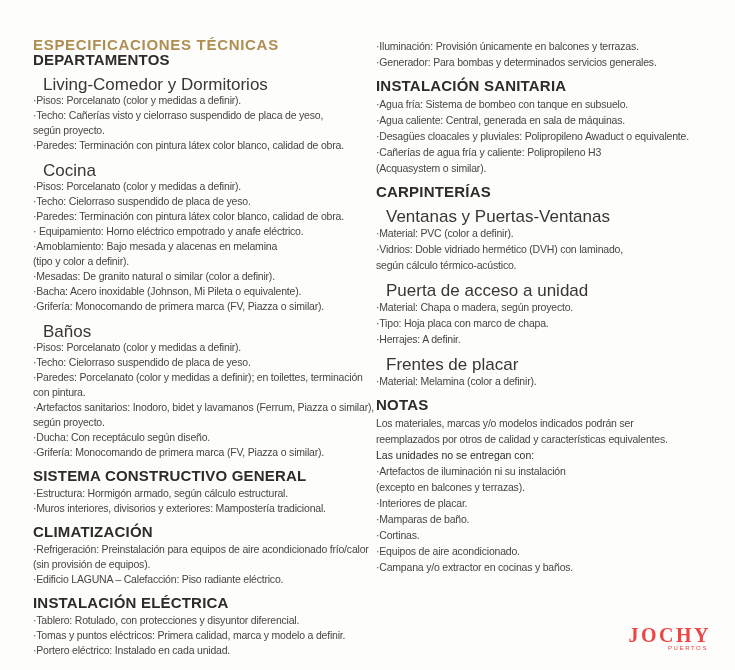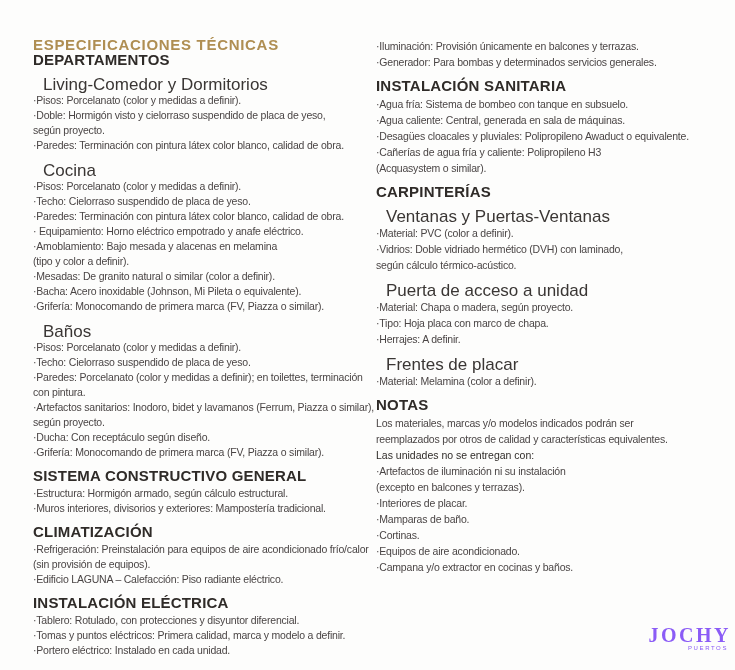--- a/index.html
+++ b/index.html
@@ -54,23 +54,23 @@
     white-space:nowrap;
   }
   #col-right .line{line-height:16px;}
   section[data-name="section-notas"] .line{line-height:19px;}
   .line.bold{
     font-weight:normal;
     color:var(--heading);
     letter-spacing:0;
   }
   .logo{
-    position:absolute;top:624px;right:4px;
+    position:absolute;top:624px;right:24px;
     text-align:right;
-    color:#8b5cf6;
+    color:#ef4444;
   }
   .logo-word{
     font-family:"Liberation Serif",serif;
     font-weight:bold;
     font-size:20px;
     letter-spacing:2.5px;
     line-height:22px;
   }
   .logo-sub{
     font-size:6px;
@@ -84,21 +84,21 @@
 <body style="background: rgb(253, 253, 252);">
 
 <main class="page" data-name="technical-specifications-document">
   <h1 class="doc-title" data-name="page-title">ESPECIFICACIONES TÉCNICAS</h1>
   <div class="col" id="col-left" data-name="left-column">
       <section class="section" data-name="section-departamentos">
         <h2 class="sec-heading" data-name="section-heading-departamentos">DEPARTAMENTOS</h2>
         <div class="group" data-name="group-living-comedor-dormitorios">
           <h3 class="sub-heading" data-name="subsection-heading-living-comedor-dormitorios">Living-Comedor y Dormitorios</h3>
           <div class="line" data-name="spec-line">·Pisos: Porcelanato (color y medidas a definir).</div>
-          <div class="line" data-name="spec-line">·Doble: Hormigón visto y cielorraso suspendido de placa de yeso,</div>
+          <div class="line" data-name="spec-line">·Techo: Cañerías visto y cielorraso suspendido de placa de yeso,</div>
           <div class="line" data-name="spec-line">según proyecto.</div>
           <div class="line" data-name="spec-line">·Paredes: Terminación con pintura látex color blanco, calidad de obra.</div>
         </div>
         <div class="group" data-name="group-cocina">
           <h3 class="sub-heading" data-name="subsection-heading-cocina">Cocina</h3>
           <div class="line" data-name="spec-line">·Pisos: Porcelanato (color y medidas a definir).</div>
           <div class="line" data-name="spec-line">·Techo: Cielorraso suspendido de placa de yeso.</div>
           <div class="line" data-name="spec-line">·Paredes: Terminación con pintura látex color blanco, calidad de obra.</div>
           <div class="line" data-name="spec-line">· Equipamiento: Horno eléctrico empotrado y anafe eléctrico.</div>
           <div class="line" data-name="spec-line">·Amoblamiento: Bajo mesada y alacenas en melamina</div>

